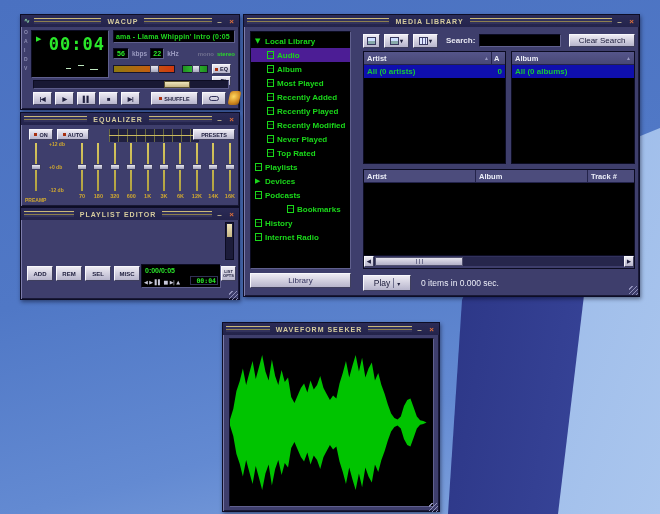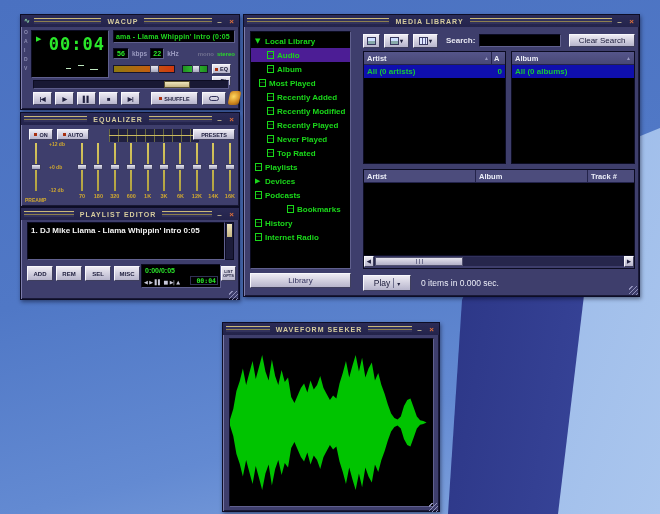--- a/index.html
+++ b/index.html
@@ -330,23 +330,20 @@
 
 <div class="win" id="pl">
   <div class="titlebar">
     <div class="stripe"></div>
     <span class="title">PLAYLIST EDITOR</span>
     <div class="stripe"></div>
     <span class="tb-btn">–</span>
     <span class="tb-btn tb-close">×</span>
   </div>
   <div class="body">
-    <div class="pl-list black" id="pl-list">
-        <div class="pl-item">1. DJ Mike Llama - Llama Whippin' Intro 0:05</div>
-      </div>
     <div class="pl-scroll">
         <div class="sh"></div>
       </div>
     <div class="btn pl-btn" style="left:6px">
         <span>ADD</span>
       </div>
     <div class="btn pl-btn" style="left:35px">
         <span>REM</span>
       </div>
     <div class="btn pl-btn" style="left:64px">
@@ -390,35 +387,35 @@
           <span class="lbl">Local Library</span>
         </div>
         <div class="tree-row sel" style="padding-left: 16px;">
           <span class="t-icon"></span>
           <span class="lbl">Audio</span>
         </div>
         <div class="tree-row" style="padding-left: 16px;">
           <span class="t-icon"></span>
           <span class="lbl">Album</span>
         </div>
-        <div class="tree-row" style="padding-left: 8px;">
+        <div class="tree-row" style="padding-left: 16px;">
           <span class="t-icon"></span>
           <span class="lbl">Most Played</span>
         </div>
         <div class="tree-row" style="padding-left: 16px;">
           <span class="t-icon"></span>
           <span class="lbl">Recently Added</span>
         </div>
         <div class="tree-row" style="padding-left: 16px;">
           <span class="t-icon"></span>
+          <span class="lbl">Recently Played</span>
+        </div>
+        <div class="tree-row" style="padding-left: 16px;">
+          <span class="t-icon"></span>
           <span class="lbl">Recently Modified</span>
-        </div>
-        <div class="tree-row" style="padding-left: 16px;">
-          <span class="t-icon"></span>
-          <span class="lbl">Recently Played</span>
         </div>
         <div class="tree-row" style="padding-left: 16px;">
           <span class="t-icon"></span>
           <span class="lbl">Never Played</span>
         </div>
         <div class="tree-row" style="padding-left: 16px;">
           <span class="t-icon"></span>
           <span class="lbl">Top Rated</span>
         </div>
         <div class="tree-row" style="padding-left: 4px;">

